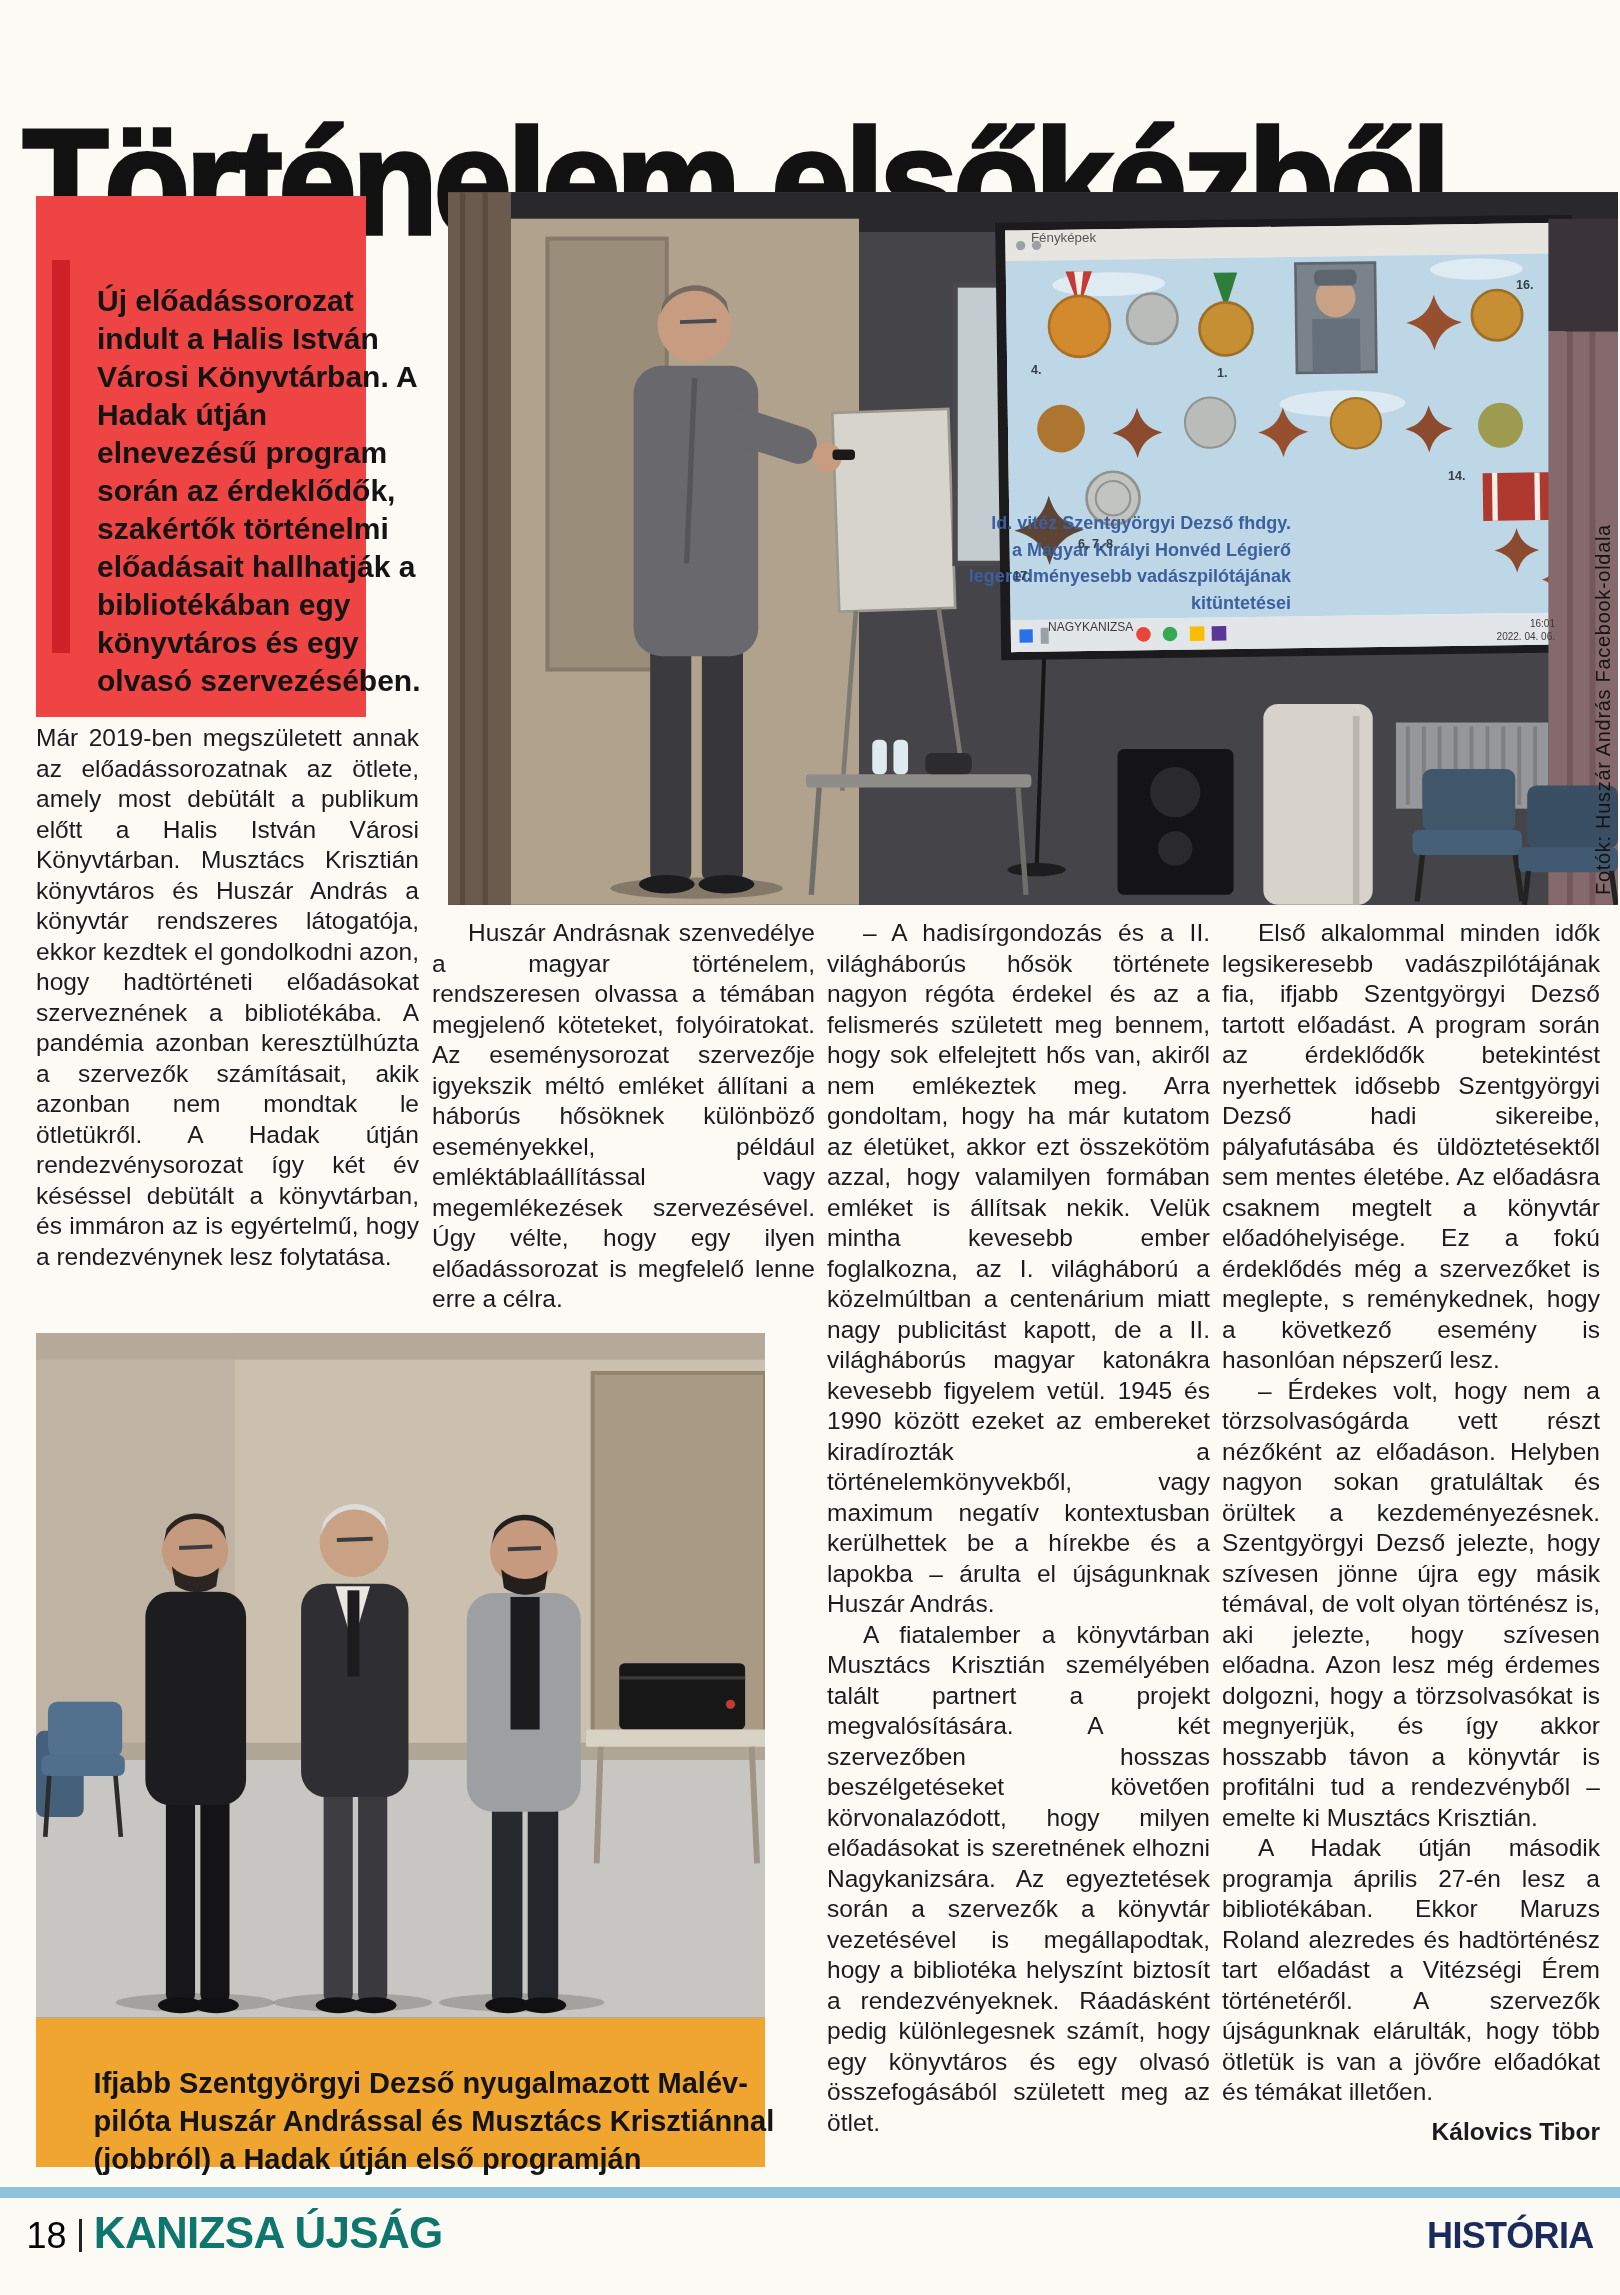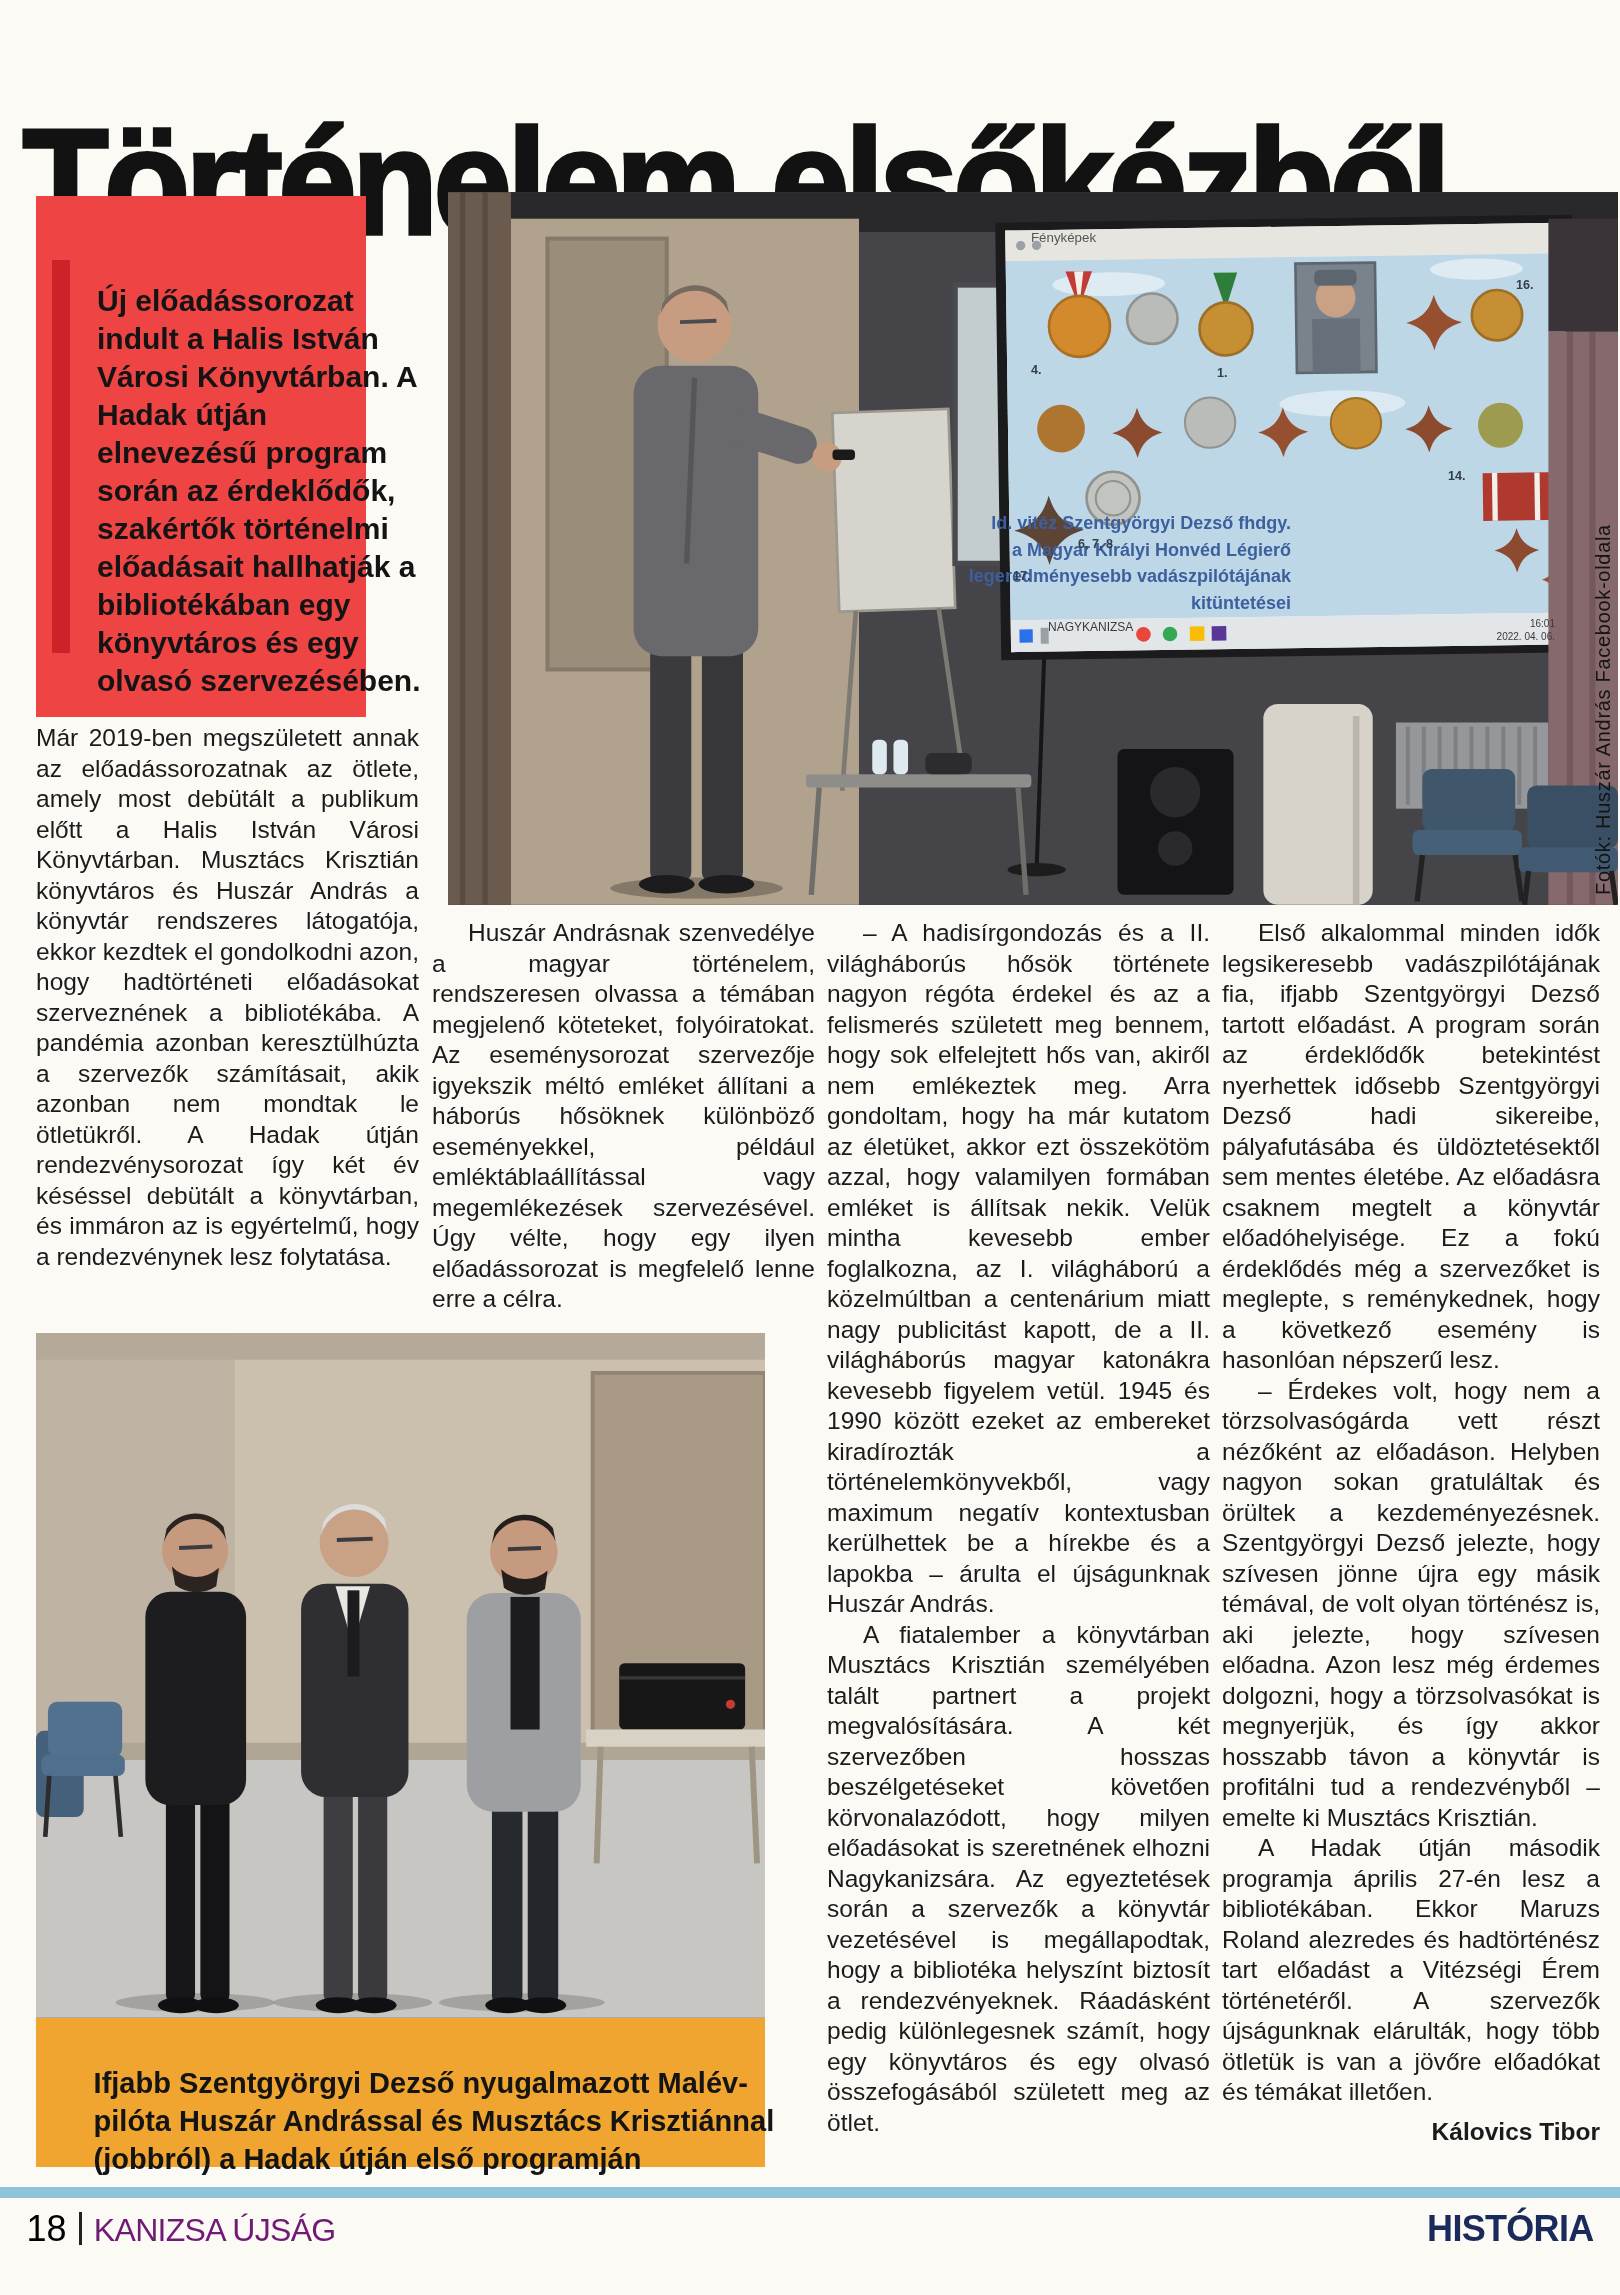--- a/index.html
+++ b/index.html
@@ -36,21 +36,21 @@
   .taskbar-clock{left:1034px;top:426px;font-size:10px;line-height:12.6px;color:#3a3a3a;text-align:right;width:73px;}
   .figlabel{position:absolute;font-size:12.6px;color:#35404d;font-weight:bold;}
   
   #captionbox{left:36px;top:2018px;width:729px;height:149px;background:#efa52f;}
   #captiontext{left:14.6px;top:17px;width:683px;font-size:29px;font-weight:bold;line-height:38px;color:#141414;margin-left:43px;}
   
   #footrule{left:0;top:2187px;width:1621px;height:10.6px;background:#8fc3da;}
   #footer{left:26.5px;top:2208px;width:1567px;display:flex;justify-content:space-between;align-items:baseline;}
   #pagenum{font-size:36px;color:#000000;}
   .footdiv{display:inline-block;width:3.3px;height:33px;background:#222;margin:0 12px;vertical-align:-4px;}
-  #papername{font-size:32px;font-weight:normal;color:#701a75;letter-spacing:-0.7px;}
+  #papername{font-size:44px;font-weight:bold;color:#0f766e;letter-spacing:-0.7px;}
   #sectionname{font-size:36px;font-weight:bold;color:#1a2a5a;letter-spacing:-0.7px;}
 </style>
 </head>
 <body>
 
 <div id="page">
 
   <h1 id="headline" class="abs">Történelem elsőkézből</h1>
 
   <div id="introbox" class="abs">

